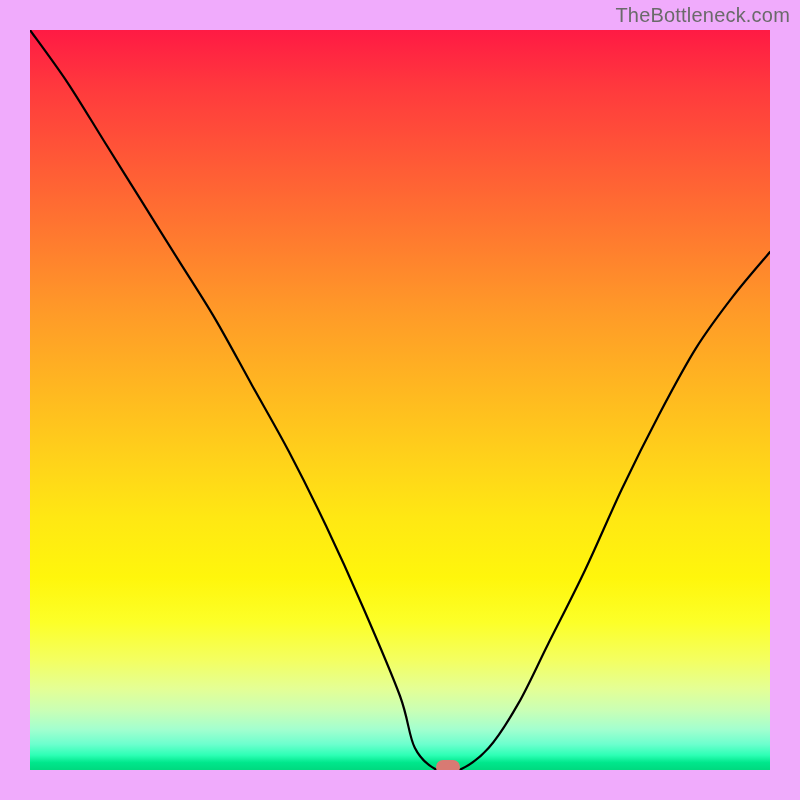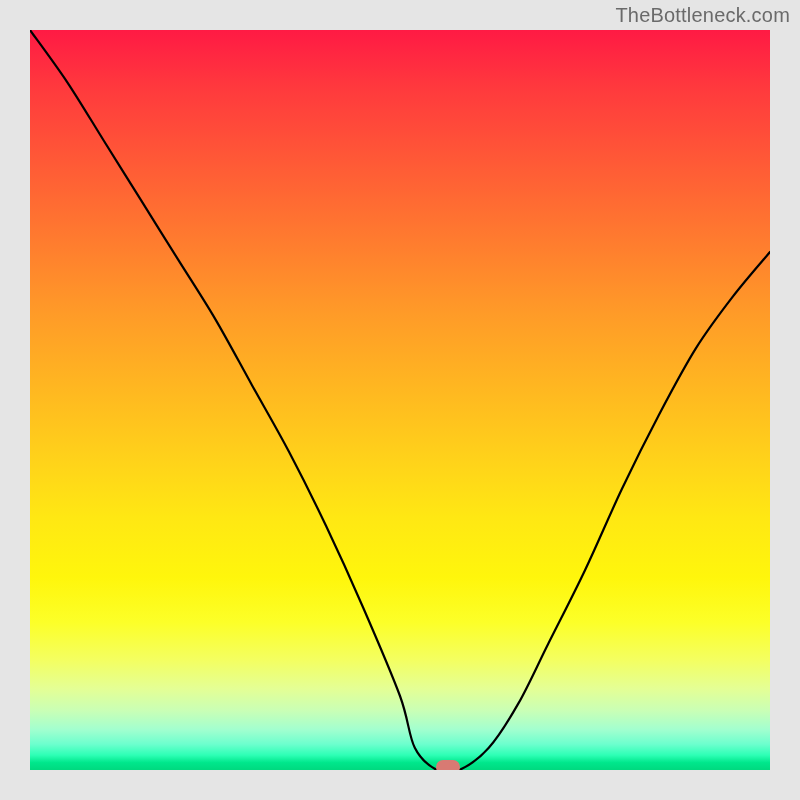--- a/index.html
+++ b/index.html
@@ -8,21 +8,21 @@
     width: 800px;
     height: 800px;
     background: #000;
     overflow: hidden;
     font-family: Arial, Helvetica, sans-serif;
   }
   .container {
     position: relative;
     width: 800px;
     height: 800px;
-    background: #e5e5e5;
+    background: #f0abfc;
   }
   .attribution {
     position: absolute;
     top: 4px;
     right: 10px;
     color: #6a6a6a;
     font-size: 20px;
     font-weight: 500;
     z-index: 5;
     letter-spacing: 0.2px;

